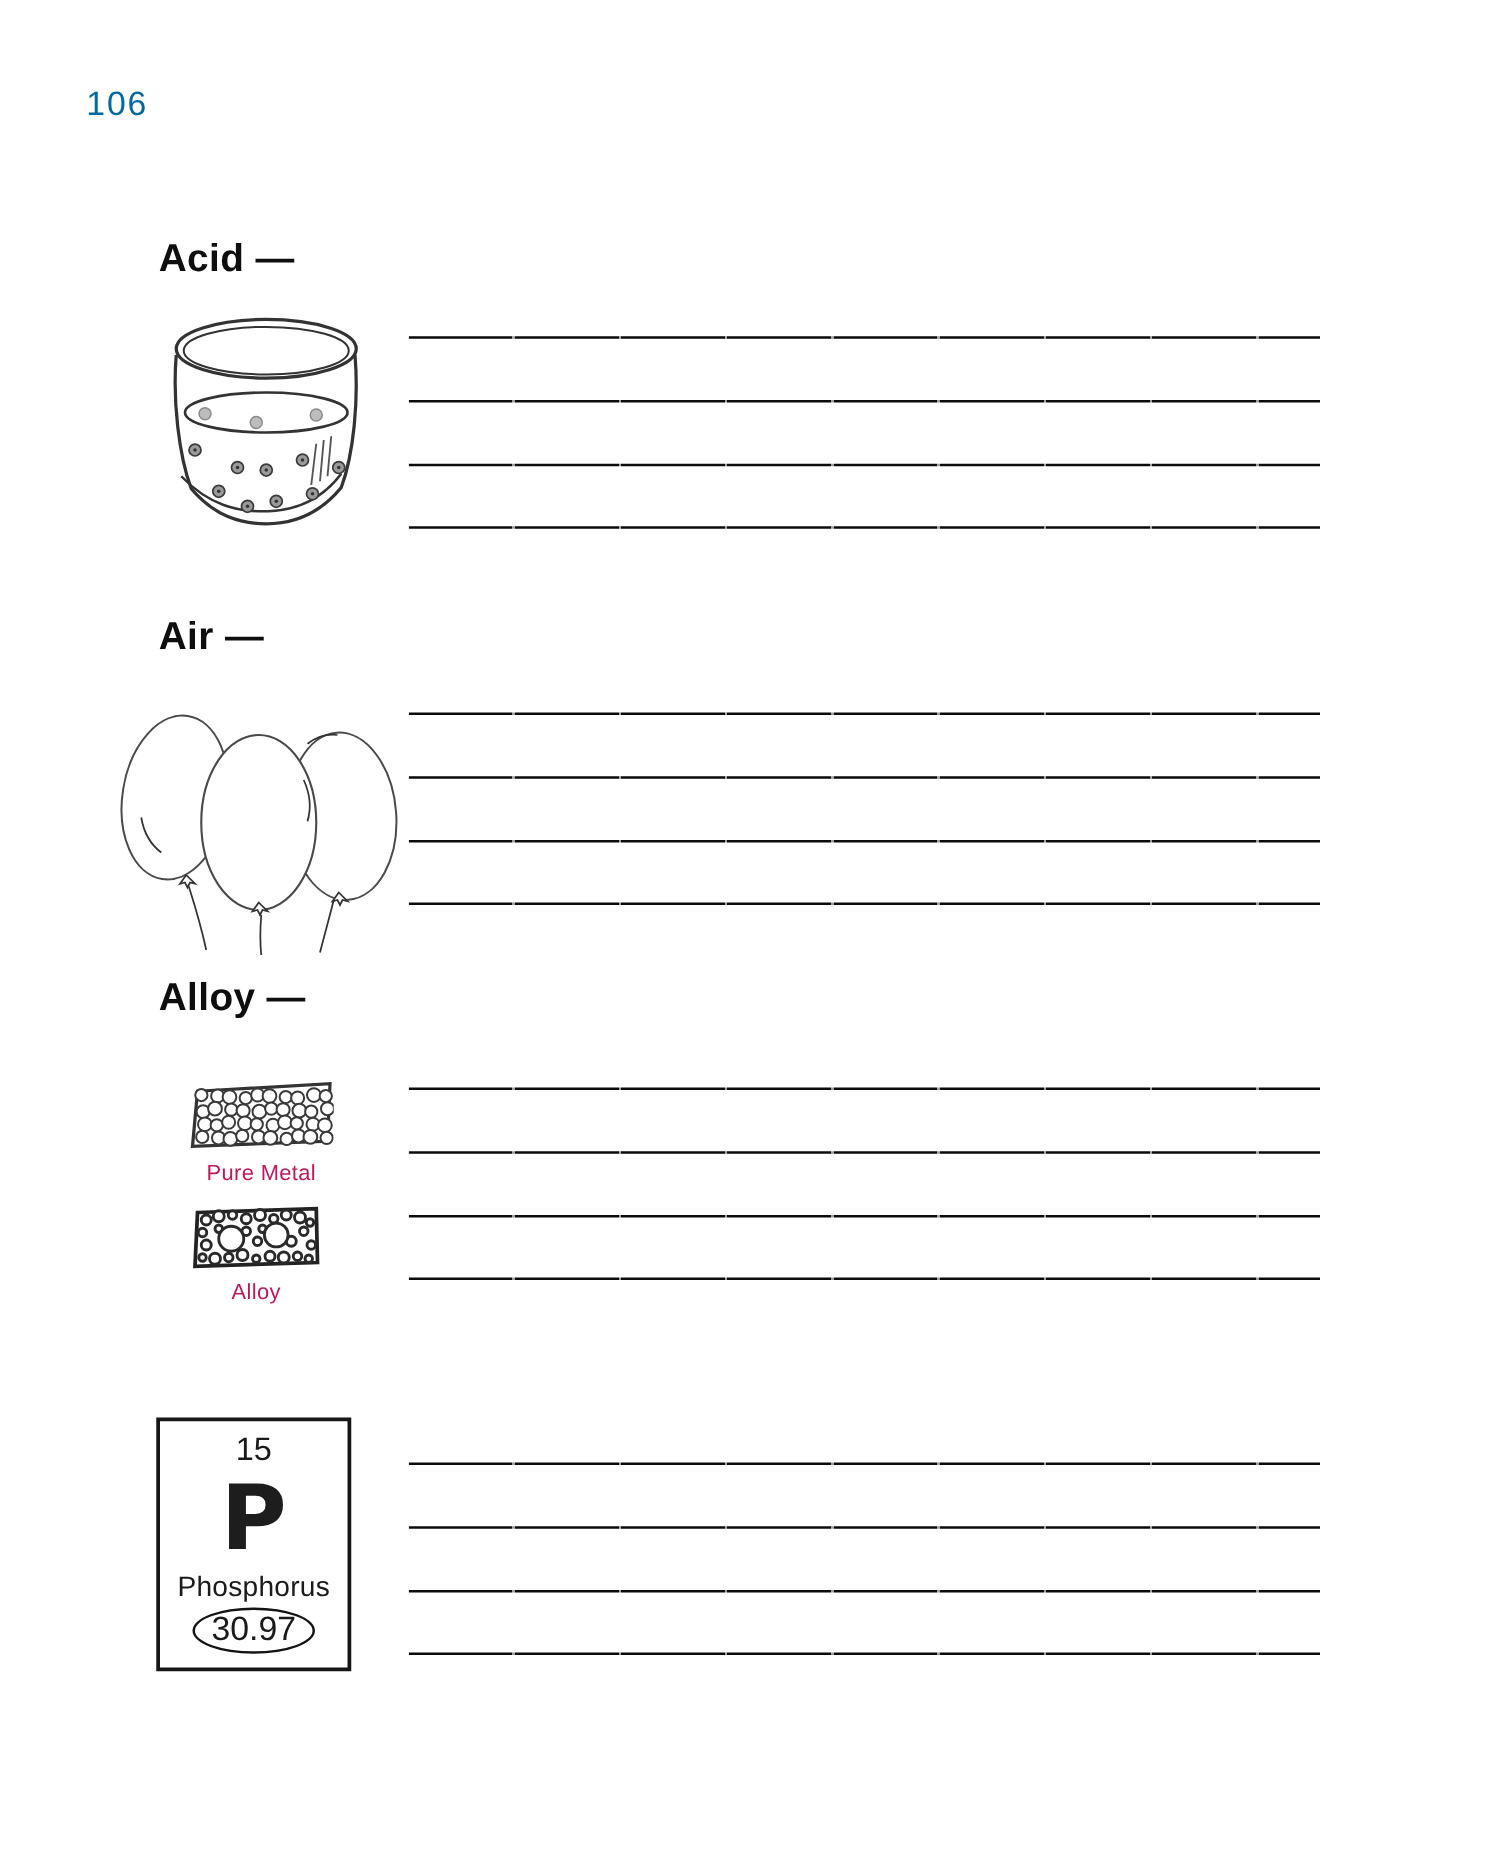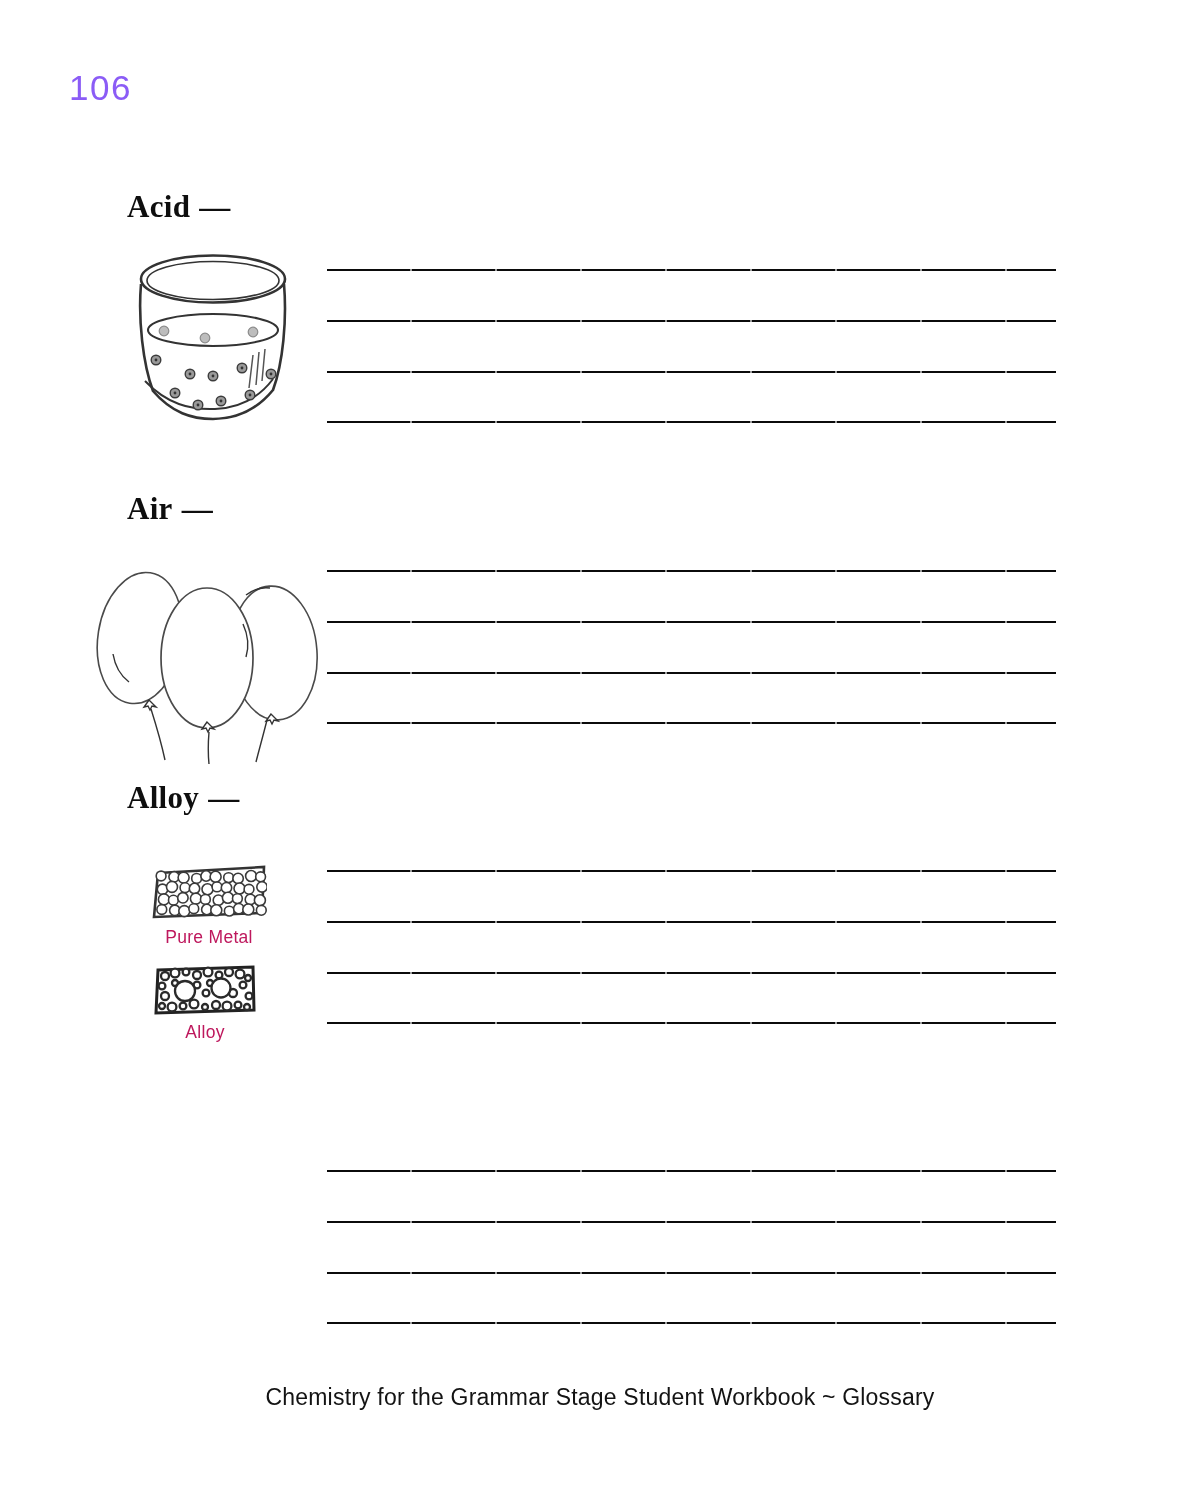--- a/index.html
+++ b/index.html
@@ -3,25 +3,25 @@
 <meta charset="utf-8">
 <style>
   * { margin:0; padding:0; box-sizing:border-box; }
   html,body { background:#ffffff; }
   .page {
     position:relative; width:1200px; height:1500px; background:#ffffff;
     font-family:"Liberation Sans", sans-serif; color:#111; overflow:hidden;
   }
   .page-number {
     position:absolute; left:69px; top:68px;
-    font-size:35px; letter-spacing:1.5px; color:#8b5cf6;text-align:right;
+    font-size:27px; letter-spacing:1.5px; color:#0369a1;text-align:right;
   }
   .term {
     position:absolute; left:127px;
-    font-family:Liberation Serif, serif; font-weight:600;
+    font-family:Liberation Sans, sans-serif; font-weight:600;
     font-size:31px; color:#0e0e0e; letter-spacing:0.3px; white-space:nowrap;
   }
   .term .dash { margin-left:9px; }
   .term-acid   { top:189px; }
   .term-air    { top:491px; }
   .term-alloy  { top:780px; }
   .term-atomic { top:1091px; }
 
   .fig { position:absolute; }
   .fig-beaker   { left:134px; top:252px; }
@@ -241,23 +241,28 @@
   </div>
 
   <div class="lines lines-alloy">
     <div class="wline"></div>
     <div class="wline"></div>
     <div class="wline"></div>
     <div class="wline"></div>
   </div>
 
 
+  <div class="element-tile">
+    <div class="el-number">15</div>
+    <div class="el-symbol">P</div>
+    <div class="el-name">Phosphorus</div>
+    <div class="el-mass"><span class="el-mass-oval">30.97</span></div>
+  </div>
 
   <div class="lines lines-atomic">
     <div class="wline"></div>
     <div class="wline"></div>
     <div class="wline"></div>
     <div class="wline"></div>
   </div>
 
-  <div class="footer">Chemistry for the Grammar Stage Student Workbook ~ Glossary</div>
 
 </div>
 
 </body></html>

